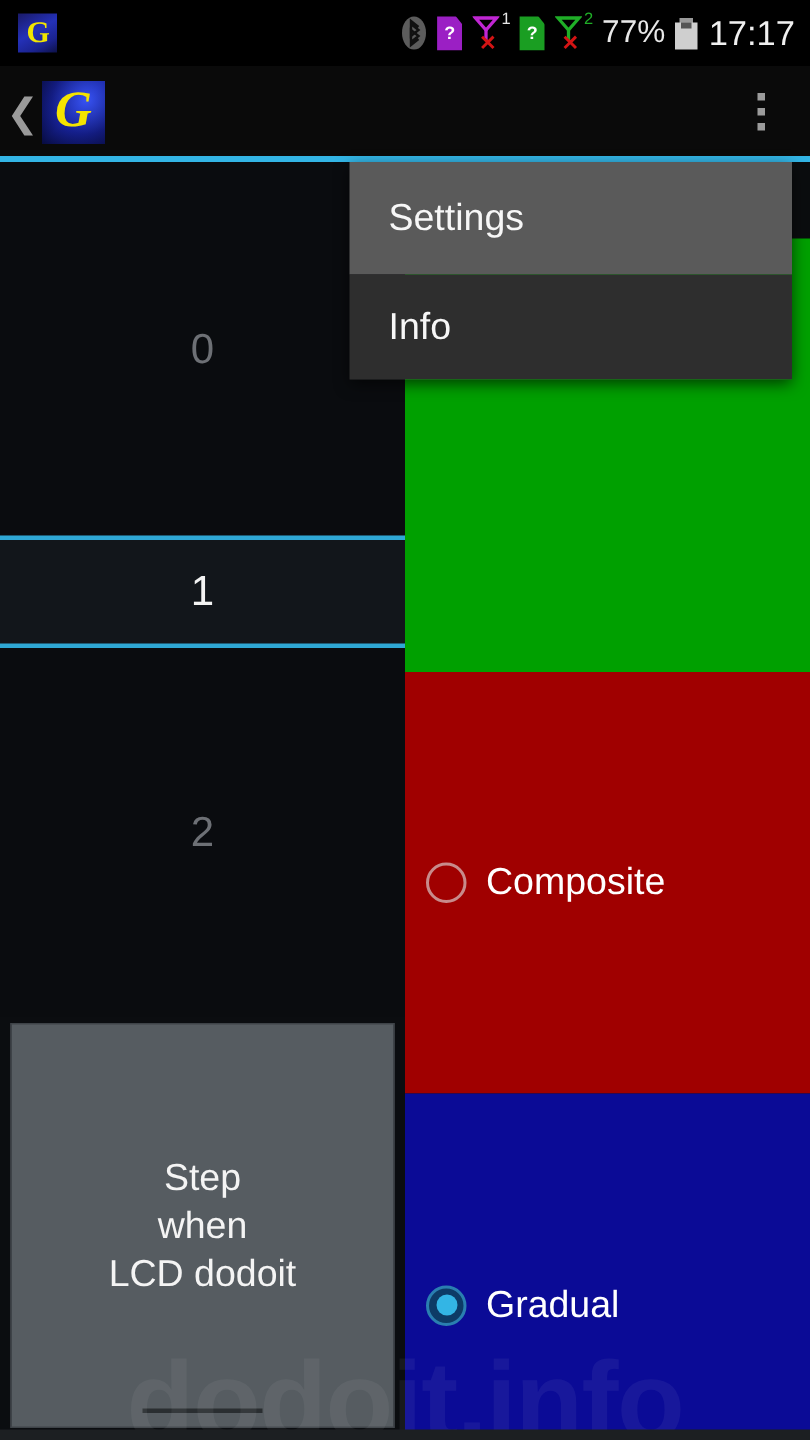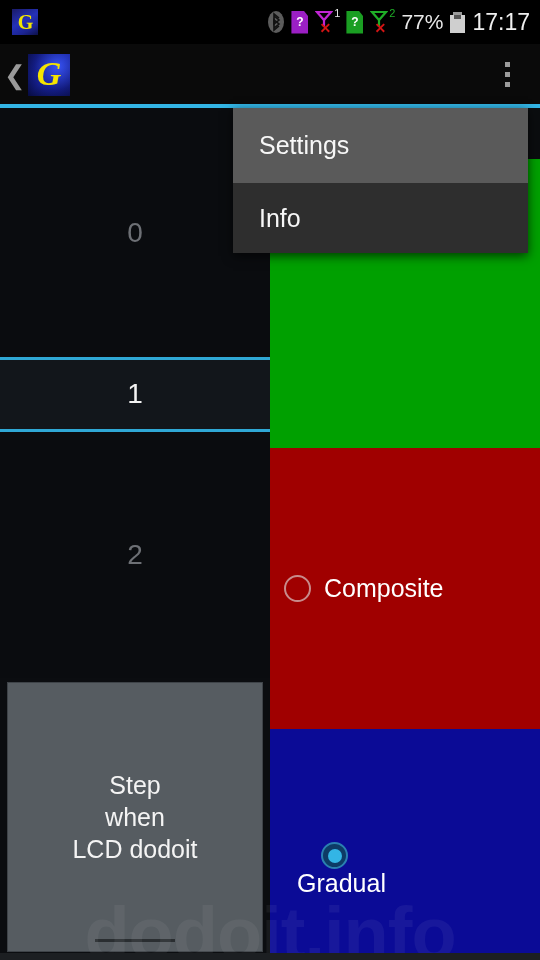--- a/index.html
+++ b/index.html
@@ -257,21 +257,21 @@
     box-sizing: border-box;
     padding-left: 14px;
   }
   #mode-step      { top: 0px;   height: 289px; background: #00a000; }
   #mode-composite { top: 289px; height: 281px; background: #a00000; }
   #mode-gradual   { top: 570px; height: 282px; background: #0b0b96; }
 
   .mode-inner { display: flex; align-items: center; }
   #mode-step   .mode-inner { margin-top: -143px; }
   #mode-composite .mode-inner { margin-top: 0px; }
-  #mode-gradual   .mode-inner { margin-top: 0px; flex-direction: column; }
+  #mode-gradual   .mode-inner { margin-top: 0px; }
 
   .radio {
     width: 27px; height: 27px;
     border-radius: 50%;
     box-sizing: border-box;
     flex: 0 0 auto;
     position: relative;
   }
   .radio.off { border: 2px solid rgba(225,225,225,0.62); }
   .radio.on  { border: 2px solid #2a7fb0; background: #0d3b66; }

